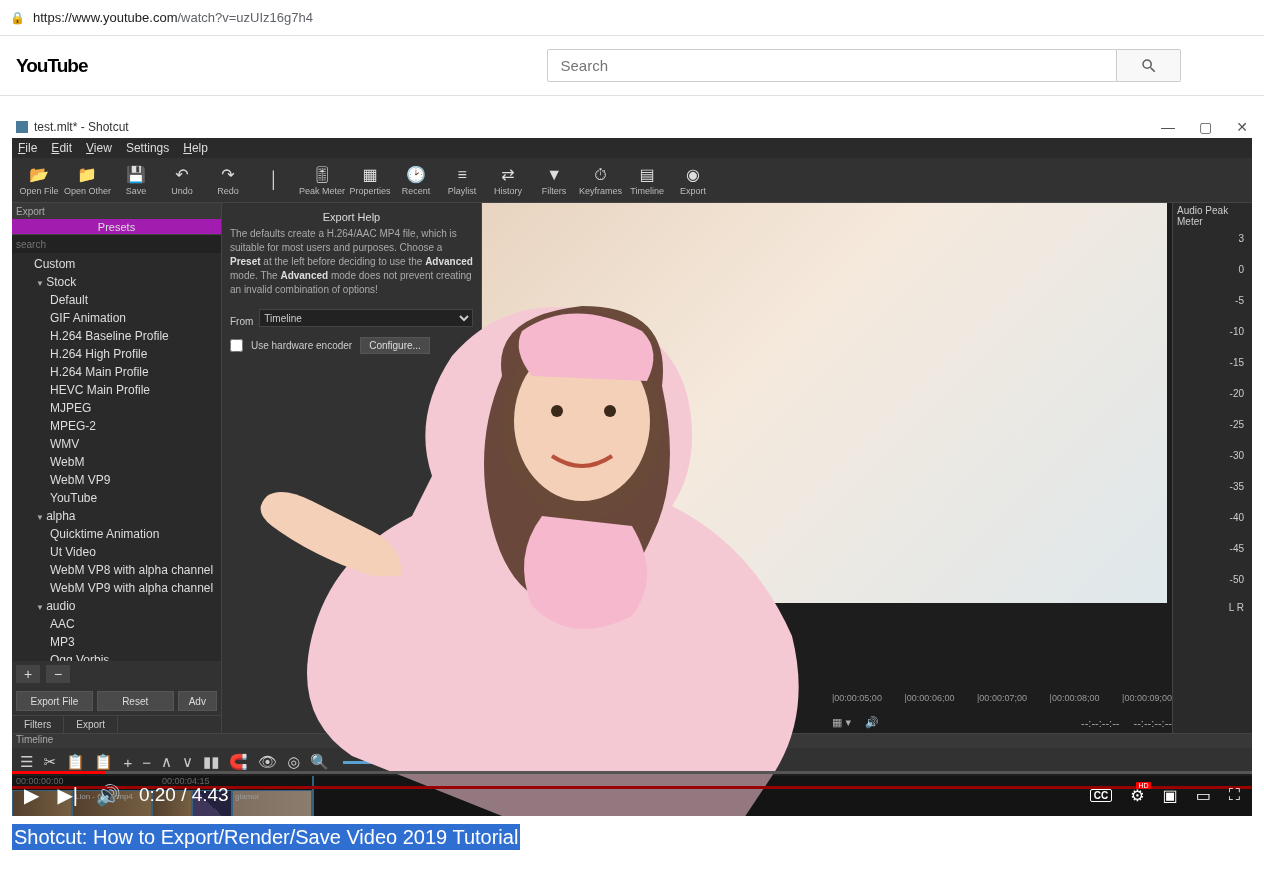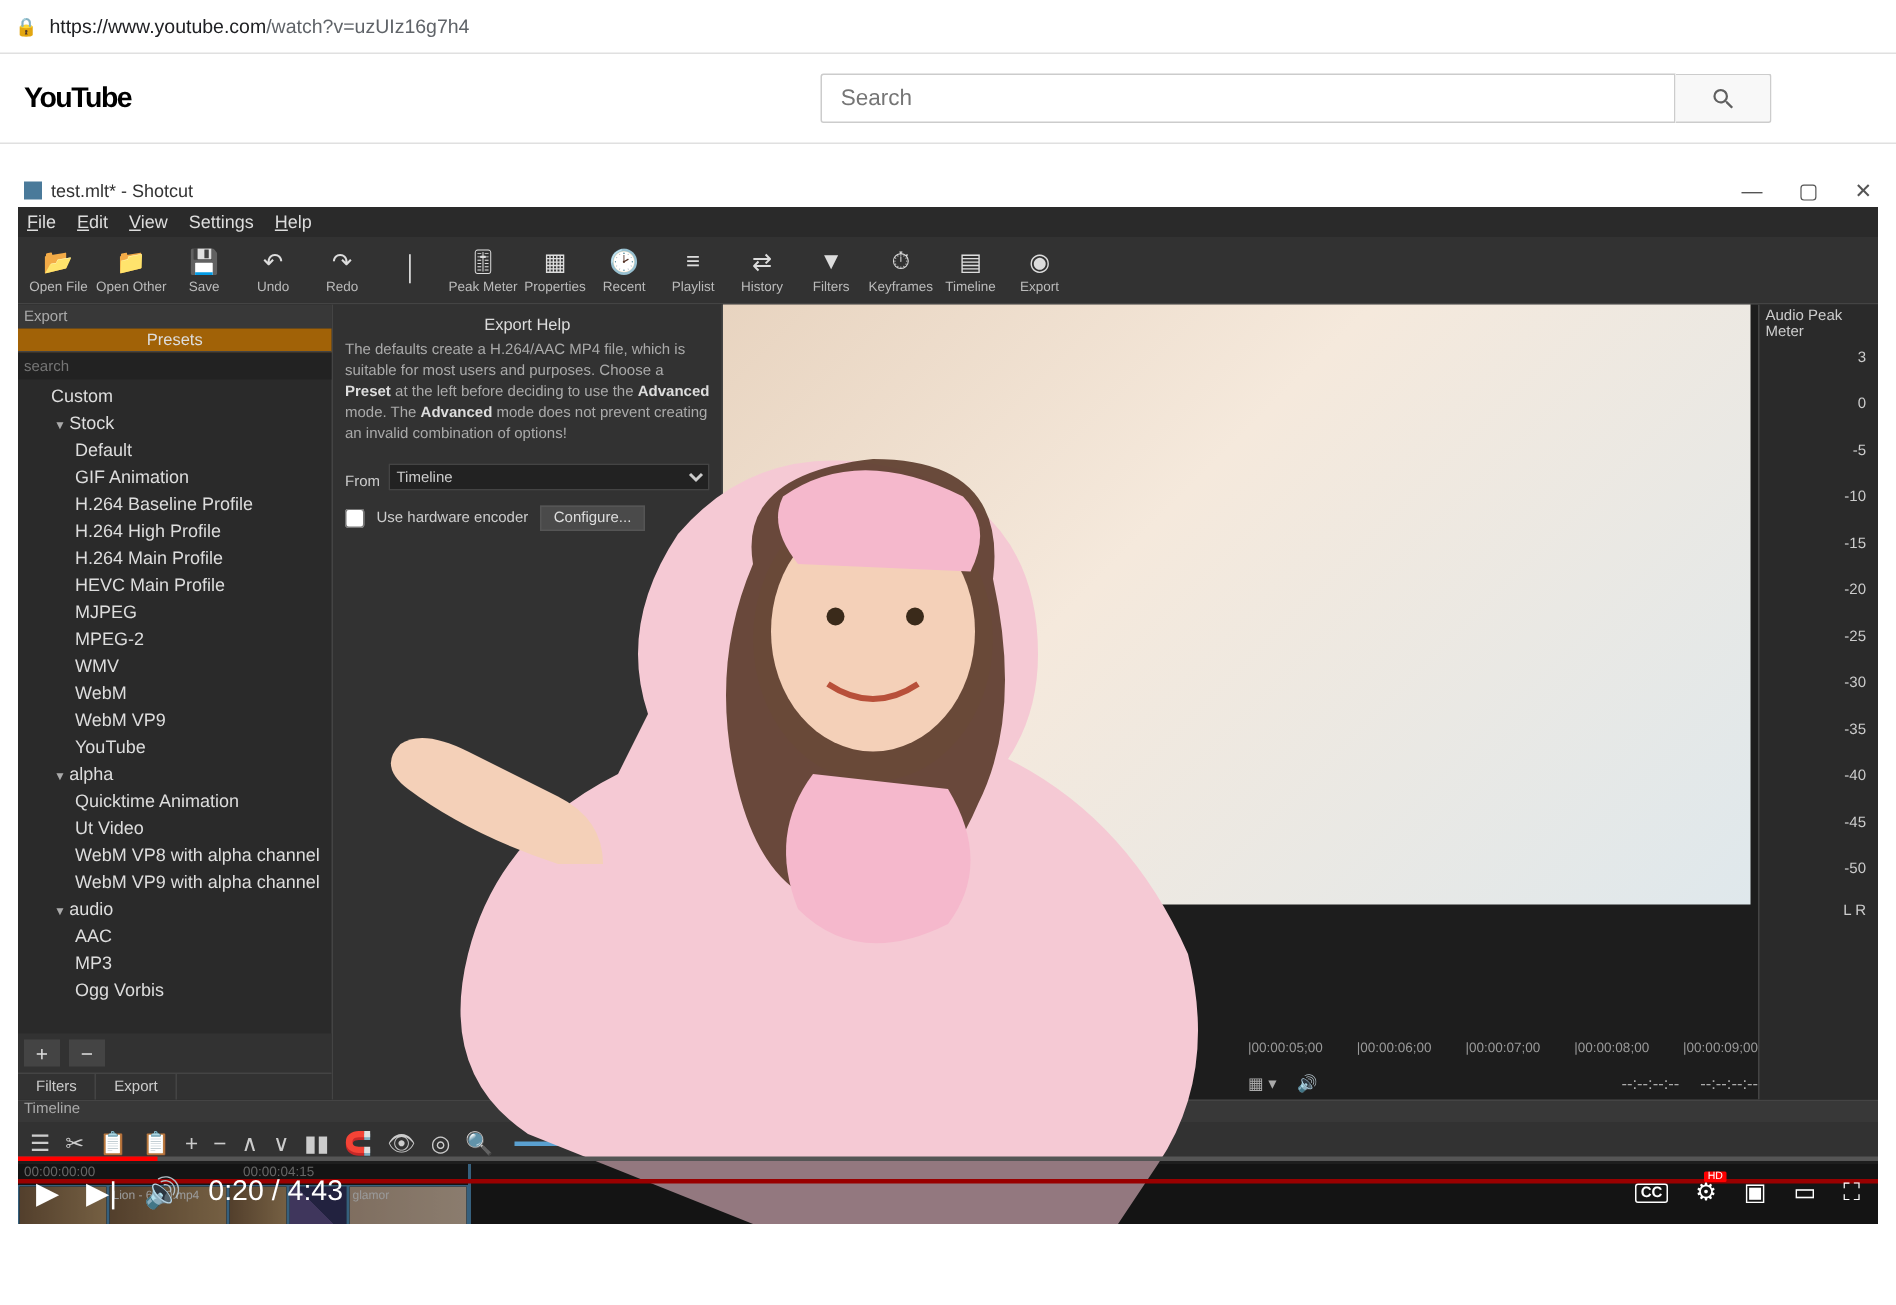--- a/index.html
+++ b/index.html
@@ -37,21 +37,21 @@
 
 .toolbar { height:45px; background:#323232; display:flex; align-items:center; padding:0 6px; gap:4px; border-bottom:1px solid #444; }
 .tb-btn { display:flex; flex-direction:column; align-items:center; justify-content:center; min-width:42px; height:40px; cursor:pointer; color:#ddd; }
 .tb-btn .ic { font-size:16px; height:20px; display:flex; align-items:center; }
 .tb-btn .lbl { font-size:9px; color:#bbb; margin-top:1px; }
 
 
 .sc-main { display:flex; height:530px; }
 .export-panel { width:210px; background:#2a2a2a; display:flex; flex-direction:column; border-right:1px solid #444; }
 .ep-hdr { height:16px; background:#383838; padding:0 4px; font-size:10px; color:#aaa; display:flex; align-items:center; }
-.ep-presets-hdr { height:16px; background:#a16207; text-align:center; font-size:11px; color:#ddd; border-bottom:1px solid #444; line-height:16px; }
+.ep-presets-hdr { height:16px; background:#a21caf; text-align:center; font-size:11px; color:#ddd; border-bottom:1px solid #444; line-height:16px; }
 .ep-search { height:18px; background:#222; border:none; font-size:10px; color:#888; padding:0 4px; }
 .preset-list { flex:1; overflow:hidden; padding:2px 0; }
 .preset-list .item { padding:2px 0 2px 22px; font-size:12px; color:#ddd; cursor:pointer; white-space:nowrap; }
 .preset-list .group { padding:2px 0 2px 24px; font-size:12px; color:#ddd; cursor:pointer; }
 .preset-list .group::before { content:"▼ "; font-size:8px; color:#aaa; }
 .preset-list .sub { padding-left:38px; }
 .ep-bottom { display:flex; gap:6px; padding:4px; background:#323232; }
 .ep-bottom .b { width:24px; height:18px; background:#444; display:flex; align-items:center; justify-content:center; color:#ddd; cursor:pointer; font-size:14px; }
 .ep-btns { display:flex; gap:4px; padding:4px; background:#323232; margin-top:auto; }
 .ep-btns button { flex:1; height:20px; background:#4a4a4a; border:1px solid #555; color:#ddd; font-size:10px; cursor:pointer; }
@@ -248,20 +248,25 @@
             <div class="group">audio</div>
             <div class="item sub">AAC</div>
             <div class="item sub">MP3</div>
             <div class="item sub">Ogg Vorbis</div>
           </div>
         <div class="ep-bottom">
           <div class="b">+</div>
           <div class="b">−</div>
           <div style="flex:1"></div>
         </div>
+        <div class="ep-btns">
+          <button>Export File</button>
+          <button>Reset</button>
+          <button style="flex:.5">Adv</button>
+        </div>
         <div class="ep-tabs">
           <div class="t">Filters</div>
           <div class="t">Export</div>
         </div>
       </div>
 
       <div class="center-col">
         <div class="eh-title">Export Help</div>
         <div class="eh-text">
           <span>The defaults create a H.264/AAC MP4 file, which is suitable for most users and purposes. Choose a </span><b>Preset</b><span> at the left before deciding to use the </span><b>Advanced</b><span> mode. The </span><b>Advanced</b><span> mode does not prevent creating an invalid combination of options!</span>
@@ -384,13 +389,14 @@
             <span class="cc-box">CC</span>
           </div>
         <div class="c hd-badge">⚙<span class="hd">HD</span></div>
         <div class="c">▣</div>
         <div class="c">▭</div>
         <div class="c">⛶</div>
       </div>
     </div>
   </div>
 
+  <div class="vid-title"><span>Shotcut: How to Export/Render/Save Video 2019 Tutorial</span></div>
 </div>
 
 </body></html>

